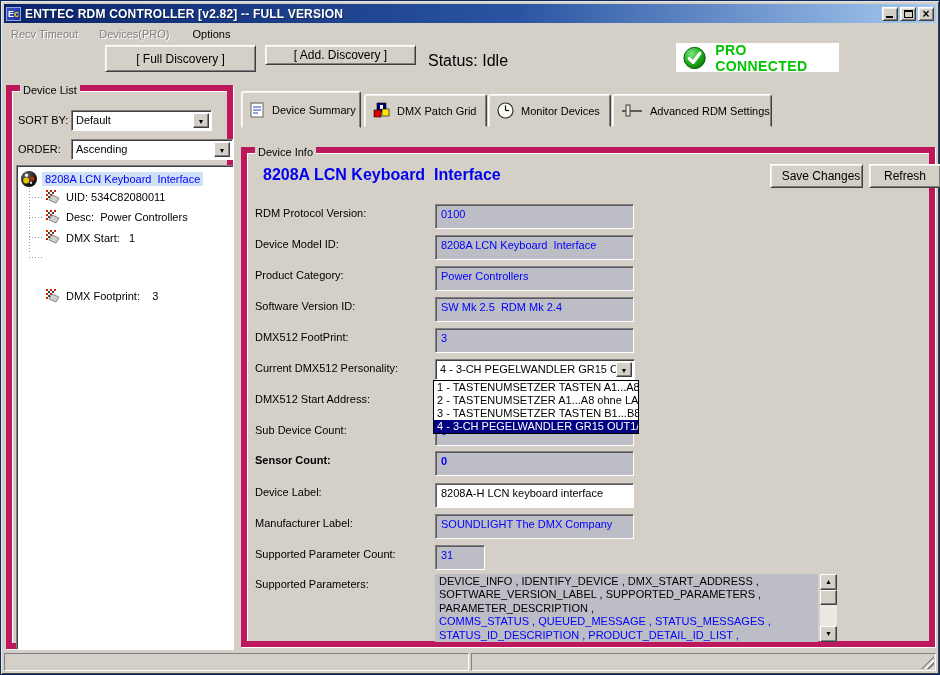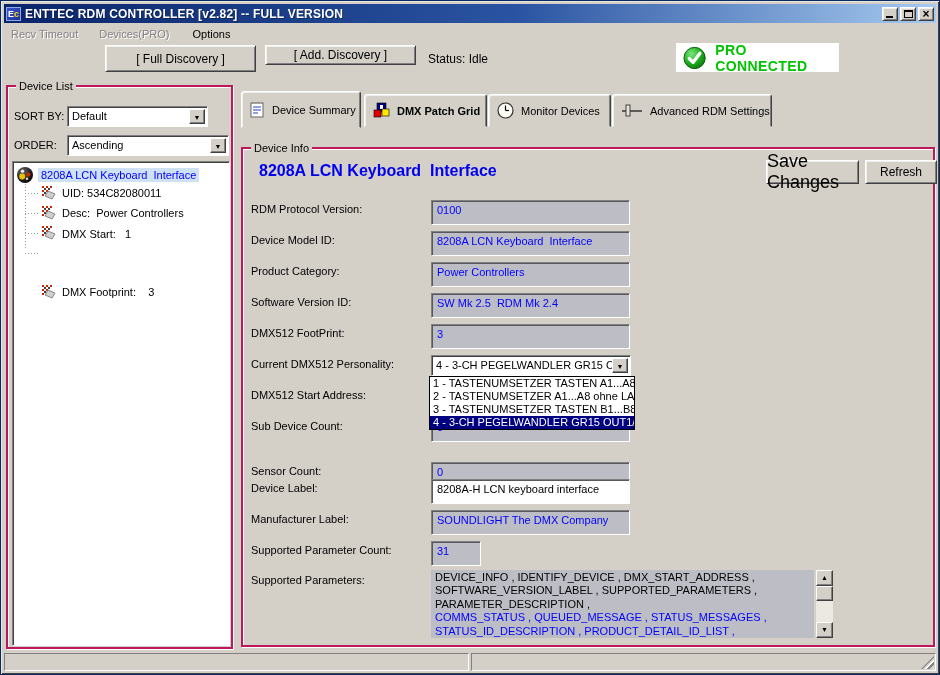--- a/index.html
+++ b/index.html
@@ -29,27 +29,27 @@
   .menubar { position:absolute; left:4px; top:24px; height:17px; display:flex; align-items:center; }
   .menu-item { padding:2px 6px; }
   .menu-item.disabled { color:#848284; text-shadow:1px 1px 0 #fff; }
 
   
   .btn { background:#d4d0c8; border:1px solid; border-color:#fff #404040 #404040 #fff;
          box-shadow:inset 1px 1px 0 #f0efeb, inset -1px -1px 0 #808080;
          display:flex; align-items:center; justify-content:center; cursor:default; }
   .toolbar-btn1 { position:absolute; left:104px; top:44px; width:151px; height:27px; font-size:12px; }
   .toolbar-btn2 { position:absolute; left:264px; top:44px; width:151px; height:20px; font-size:12px; }
-  .status-text { position:absolute; left:427px; top:51px; font-size:12px; }
+  .status-text { position:absolute; left:427px; top:51px; font-size:16px; }
   .pro-badge { position:absolute; left:675px; top:42px; width:163px; height:29px; background:#fff;
                display:flex; align-items:center; padding-left:7px; }
   .pro-badge .label { color:#00c400; font-weight:bold; font-size:14px; margin-left:9px; letter-spacing:.4px; }
 
   
-  .groupbox { position:absolute; border:2px solid #be185d; box-shadow:inset 1px 1px 0 #fff, 1px 1px 0 #fff; }
+  .groupbox { position:absolute; border:6px solid #be185d; box-shadow:inset 1px 1px 0 #fff, 1px 1px 0 #fff; }
   .groupbox-label { position:absolute; top:-7px; left:8px; background:#d4d0c8; padding:0 3px; }
 
   
   .gb-devlist { left:5px; top:84px; width:227px; height:564px; }
   .lbl { white-space:pre; }
   .row-label { position:absolute; }
   .combo { position:absolute; background:#fff; border:1px solid; border-color:#808080 #fff #fff #808080;
            box-shadow:inset 1px 1px 0 #404040; height:21px; }
   .combo .combo-text { position:absolute; left:4px; top:3px; right:18px; white-space:nowrap; overflow:hidden; }
   .combo-arrow { position:absolute; top:2px; right:2px; bottom:2px; width:16px; background:#d4d0c8;
@@ -69,21 +69,21 @@
   
   .tab { position:absolute; background:#d4d0c8; border:1px solid; border-color:#fff #404040 #d4d0c8 #fff;
          box-shadow:inset 1px 1px 0 #f0efeb, inset -1px 0 0 #808080;
          border-radius:3px 3px 0 0; display:flex; align-items:center; padding-left:8px; gap:7px; }
   .tab.inactive { top:93px; height:33px; }
   .tab.active { top:90px; height:37px; z-index:2; }
 
   
   .gb-devinfo { left:240px; top:146px; width:694px; height:500px; background:#d4d0c8; }
   .heading { position:absolute; left:16px; top:13px; color:#0000ee; font-weight:bold; font-size:16px; white-space:pre; }
-  .btn-save { position:absolute; left:523px; top:11px; width:93px; height:24px; font-size:18px; }
+  .btn-save { position:absolute; left:523px; top:11px; width:93px; height:24px; font-size:12px;padding-left:9px; }
   .btn-refresh { position:absolute; left:622px; top:11px; width:72px; height:24px; font-size:12px; }
 
   .field-row { position:absolute; left:0; width:100%; height:20px; }
   .field-row .flabel { position:absolute; left:8px; top:3px; white-space:pre; }
   .field { position:absolute; left:188px; width:199px; height:25px; background:#bdbdc6;
            border:1px solid; border-color:#808080 #fff #fff #808080; box-shadow:inset 1px 1px 0 #58585e;
            color:#0000ff; padding:3px 0 16px 5px; white-space:pre; overflow:hidden; }
   .field.white { background:#fff; color:#000; }
   .field.narrow { width:50px; }
 
@@ -293,21 +293,21 @@
           <line x1="12" y1="1" x2="12" y2="3"></line>
         </g>
       <g stroke="#2244cc" stroke-width="1">
           <line x1="3" y1="6" x2="11" y2="6"></line>
           <line x1="3" y1="9" x2="11" y2="9"></line>
           <line x1="3" y1="12" x2="8" y2="12"></line>
         </g>
     </svg>
     <span>Device Summary</span>
   </div>
-  <div class="tab inactive" style="left:363px; width:123px;font-weight:bold;">
+  <div class="tab inactive" style="left:363px; width:123px;">
     <svg width="17" height="17" viewBox="0 0 17 17">
       <rect x="4" y="1" width="9" height="9" fill="#000080" stroke="#000" stroke-width="0.6"></rect>
       <rect x="7" y="3" width="3" height="4" fill="#fff"></rect>
       <rect x="1" y="8" width="7" height="7" fill="#e00000" stroke="#000" stroke-width="0.6"></rect>
       <rect x="9" y="7" width="7" height="7" fill="#ffe800" stroke="#000" stroke-width="0.6"></rect>
     </svg>
     <span>DMX Patch Grid</span>
   </div>
   <div class="tab inactive" style="left:487px; width:123px;">
     <svg width="17" height="17" viewBox="0 0 17 17">
@@ -362,21 +362,21 @@
     </div>
 
     <div class="field-row" style="top:237px;">
       <span class="flabel">DMX512 Start Address:</span>
       <div class="field"></div>
     </div>
     <div class="field-row" style="top:268px;">
       <span class="flabel">Sub Device Count:</span>
       <div class="field">0</div>
     </div>
-    <div class="field-row" style="top:313px;">
+    <div class="field-row" style="top:298px;font-weight:bold;">
       <span class="flabel">Sensor Count:</span>
       <div class="field">0</div>
     </div>
     <div class="field-row" style="top:330px;">
       <span class="flabel">Device Label:</span>
       <div class="field white">8208A-H LCN keyboard interface</div>
     </div>
     <div class="field-row" style="top:361px;">
       <span class="flabel">Manufacturer Label:</span>
       <div class="field">SOUNDLIGHT The DMX Company</div>

